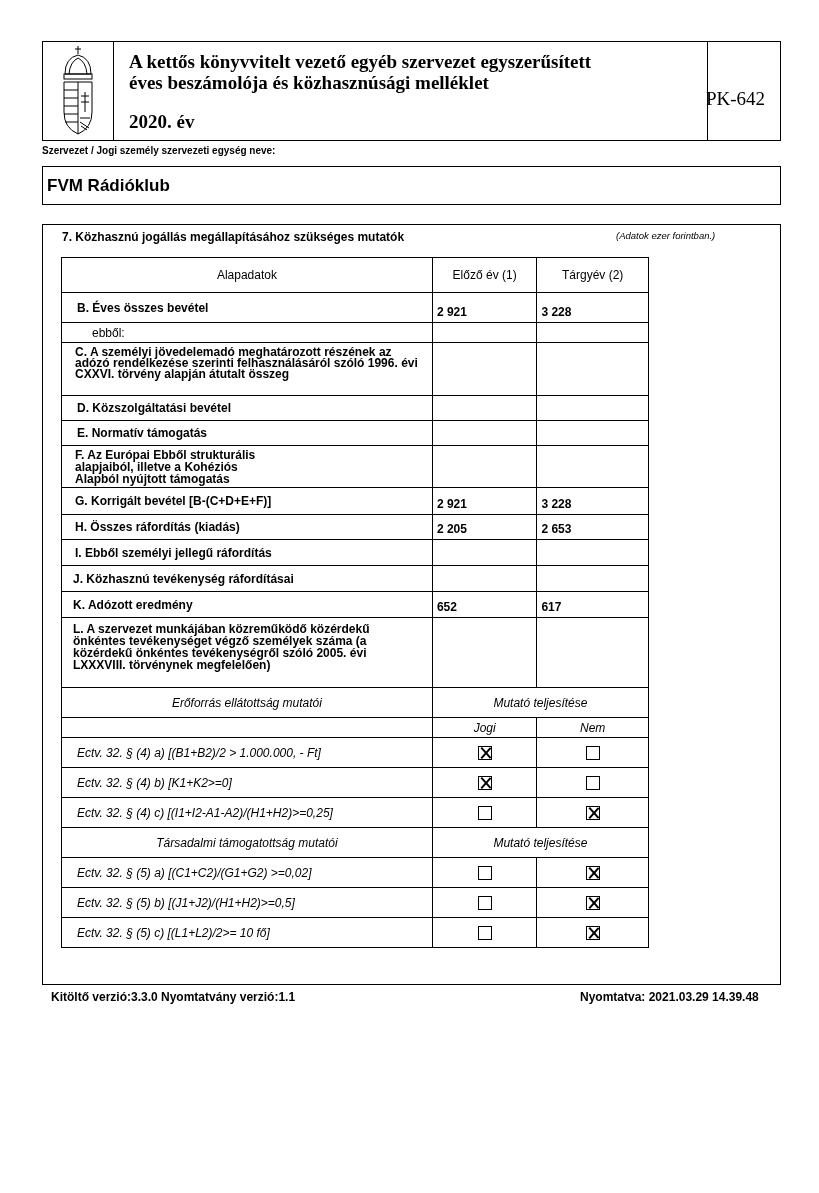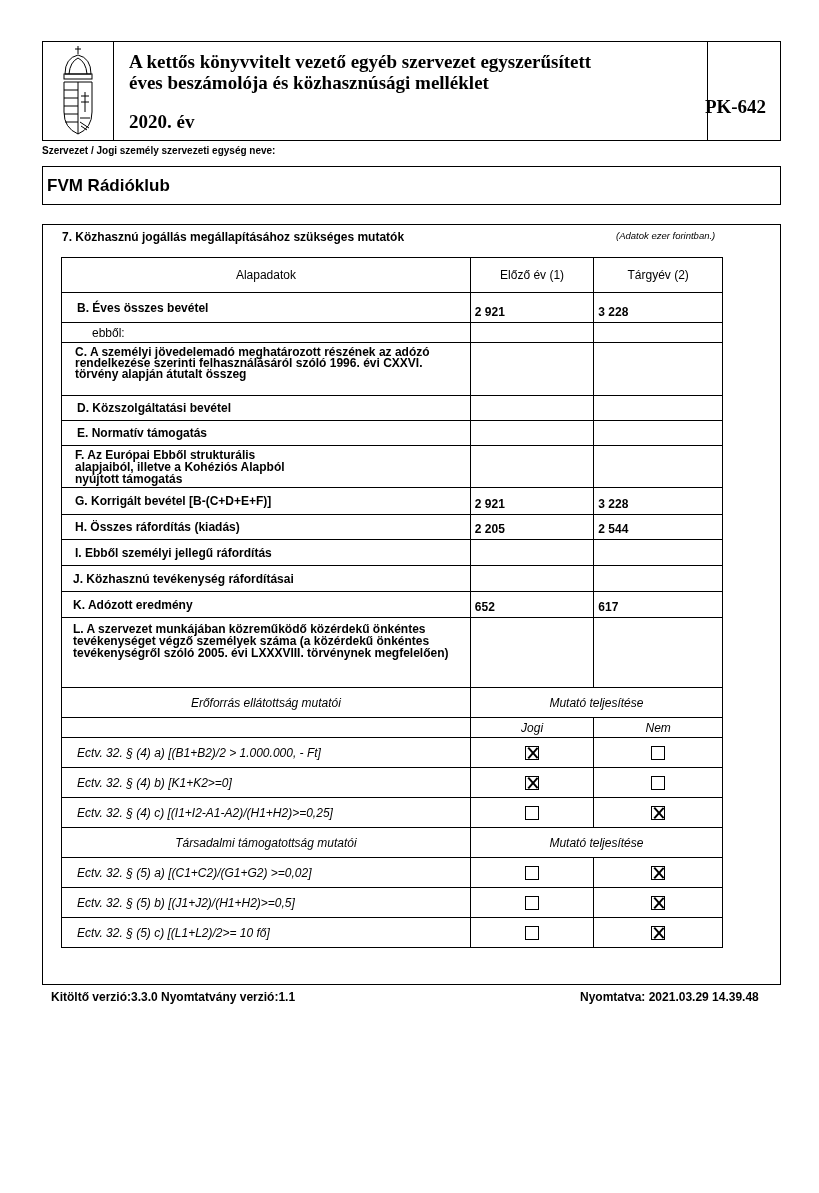--- a/index.html
+++ b/index.html
@@ -3,29 +3,29 @@
 <meta charset="utf-8">
 <style>
   html, body { margin:0; padding:0; background:#fff; }
   body { width:819px; height:1193px; position:relative; font-family:"Liberation Sans", sans-serif; color:#000; }
   .abs { position:absolute; }
   .box { border:1px solid #000; box-sizing:border-box; }
   .serif { font-family:"Liberation Serif", serif; }
   #header { left:42px; top:41px; width:739px; height:100px; }
   #header .logo-cell { position:absolute; left:0; top:0; width:70px; height:98px; border-right:1px solid #000; }
   #header .title-cell { position:absolute; left:86px; top:0; width:578px; height:98px; border-right:1px solid #000; text-align:left; }
-  #header .code-cell { position:absolute; left:648px; top:16px; width:89px; height:98px; display:flex; align-items:center; justify-content:center; font-size:19px;font-weight:bold; }
+  #header .code-cell { position:absolute; left:648px; top:8px; width:89px; height:98px; display:flex; align-items:center; justify-content:center; font-size:19px; }
   .title-line { font-weight:bold; font-size:19px; line-height:21px; }
   .year { font-weight:bold; font-size:19px; margin-top:18px; }
   #org-label { left:42px; top:145px; font-size:10px; font-weight:bold; }
   #org-box { left:42px; top:166px; width:739px; height:39px; font-size:17px; font-weight:bold; padding-left:4px; display:flex; align-items:center; }
   #section { left:42px; top:224px; width:739px; height:761px; }
   #sec-title { left:62px; top:230px; font-size:12px; font-weight:bold; }
   #sec-note { left:616px; top:230px; font-size:9.5px; font-style:italic; }
-  table.grid { position:absolute; left:61px; top:257px; width:662px; border-collapse:collapse; font-size:12px; }
+  table.grid { position:absolute; left:61px; top:257px; width:588px; border-collapse:collapse; font-size:12px; }
   table.grid td { border:1px solid #000; padding:0 4px; box-sizing:border-box; vertical-align:middle; }
   td.c1 { width:414px; }
   td.c2 { width:126px; }
   td.c3 { width:131px; }
   .num { text-align:left; font-weight:bold; vertical-align:bottom !important; padding-bottom:3px !important; }
   .lbl { font-weight:bold; }
   .hdr { text-align:center; }
   .it { font-style:italic; }
   .center { text-align:center; }
   .cb { display:inline-block; width:14px; height:14px; border:1px solid #000; box-sizing:border-box; position:relative; vertical-align:middle; }
@@ -115,21 +115,21 @@
     <td class="c3 num"></td>
   </tr>
   <tr style="height:27px">
     <td class="c1 lbl" style="padding-left:13px">G. Korrigált bevétel [B-(C+D+E+F)]</td>
     <td class="c2 num">2 921</td>
     <td class="c3 num">3 228</td>
   </tr>
   <tr style="height:25px">
     <td class="c1 lbl" style="padding-left:13px">H. Összes ráfordítás (kiadás)</td>
     <td class="c2 num">2 205</td>
-    <td class="c3 num">2 544</td>
+    <td class="c3 num">2 653</td>
   </tr>
   <tr style="height:26px">
     <td class="c1 lbl" style="padding-left:13px">I. Ebből személyi jellegű ráfordítás</td>
     <td class="c2 num"></td>
     <td class="c3 num"></td>
   </tr>
   <tr style="height:26px">
     <td class="c1 lbl" style="padding-left:11px">J. Közhasznú tevékenység ráfordításai</td>
     <td class="c2 num"></td>
     <td class="c3 num"></td>

